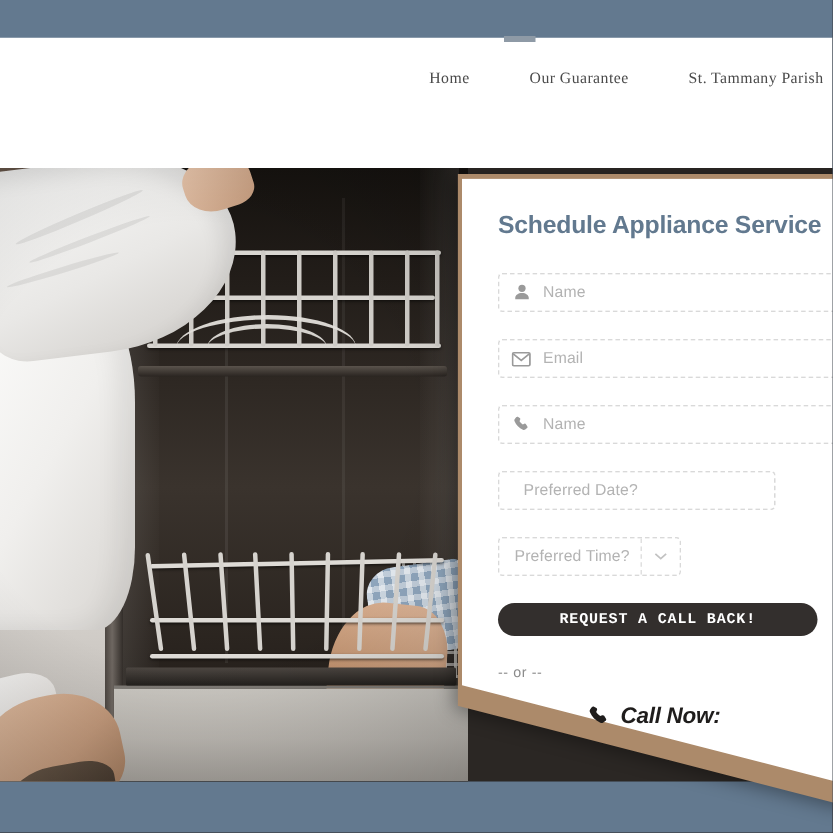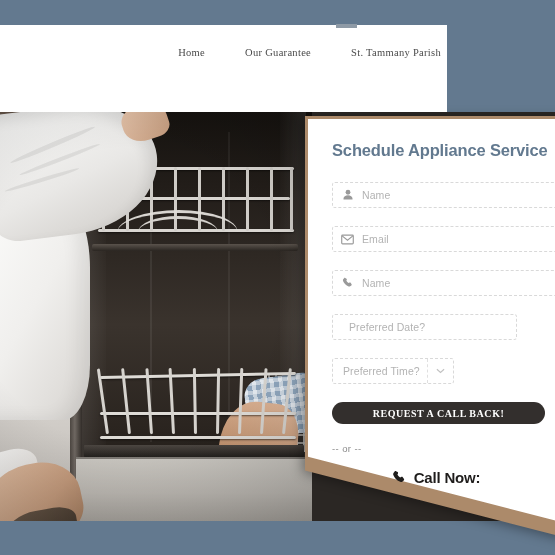--- a/index.html
+++ b/index.html
@@ -34,21 +34,21 @@
     width: 21px;
     height: 4px;
     background: #8e9aa6;
     z-index: 41;
   }
 
   
   .nav-band {
     position: absolute;
     left: 0; top: 25px;
-    width: 447px;
+    width: 555px;
     height: 87px;
     background: #ffffff;
     z-index: 35;
   }
 
   .nav-links {
     position: absolute;
     right: 0;
     top: 22px;
     display: flex;
@@ -454,41 +454,42 @@
   
   .submit-btn {
     display: block;
     width: 213px;
     height: 22px;
     margin: 8px auto 0 auto;
     background: #332f2d;
     color: #ffffff;
     border: none;
     border-radius: 14px;
-    font-family: Liberation Serif, serif;
+    font-family: Liberation Mono, monospace;
     font-size: 10px;
     font-weight: bold;
     letter-spacing: 0.55px;
     cursor: pointer;
   }
 
   .or-div {
     font-size: 9.5px;
     color: #8b8b8b;
     margin-top: 19px;
     letter-spacing: 0.4px;
   }
 
   .call-row {
     display: flex;
     align-items: center;
     justify-content: center;
     gap: 7px;
     margin-top: 15px;
     white-space: nowrap;
+    font-style: italic;
   }
   .call-icon {
     color: #1f1d1c;
     display: flex;
     align-items: center;
   }
   .call-label {
     font-size: 15px;
     font-weight: bold;
     color: #1f1d1c;

